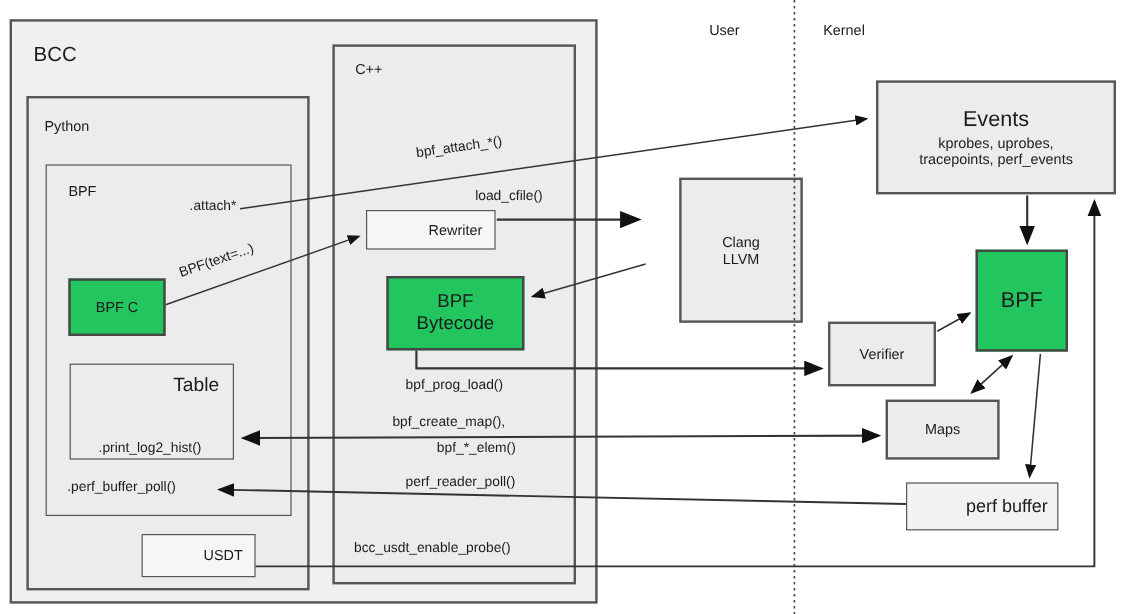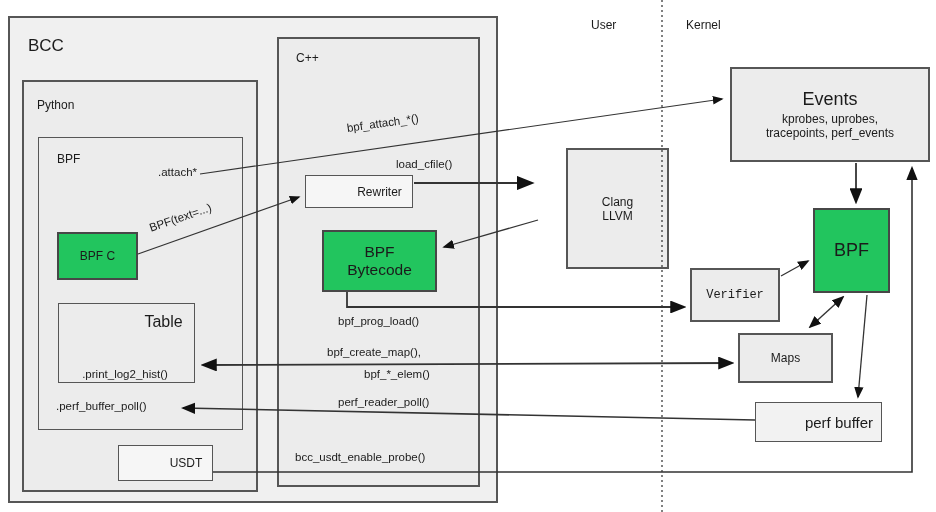--- a/index.html
+++ b/index.html
@@ -61,21 +61,21 @@
       <span style="display:block;font-size:18px;margin-bottom:2px;">Events</span>
       <span style="display:block;font-size:12px;">kprobes, uprobes,</span>
       <span style="display:block;font-size:12px;">tracepoints, perf_events</span>
     </span>
   </div>
 
   <div class="box dark center big" style="left:813px;top:208px;width:77px;height:85px;">
     <span>BPF</span>
   </div>
 
-  <div class="box center title" style="left:690px;top:268px;width:90px;height:54px;font-family:Liberation Mono, monospace;">
+  <div class="box center title" style="left:690px;top:268px;width:90px;height:54px;">
     <span>Verifier</span>
   </div>
 
   <div class="box center title" style="left:738px;top:333px;width:95px;height:50px;">
     <span>Maps</span>
   </div>
 
   <div class="box thin center" style="left:755px;top:402px;width:127px;height:40px;font-size:15px;background:#f2f2f2;">
     <span>perf buffer</span>
   </div>

